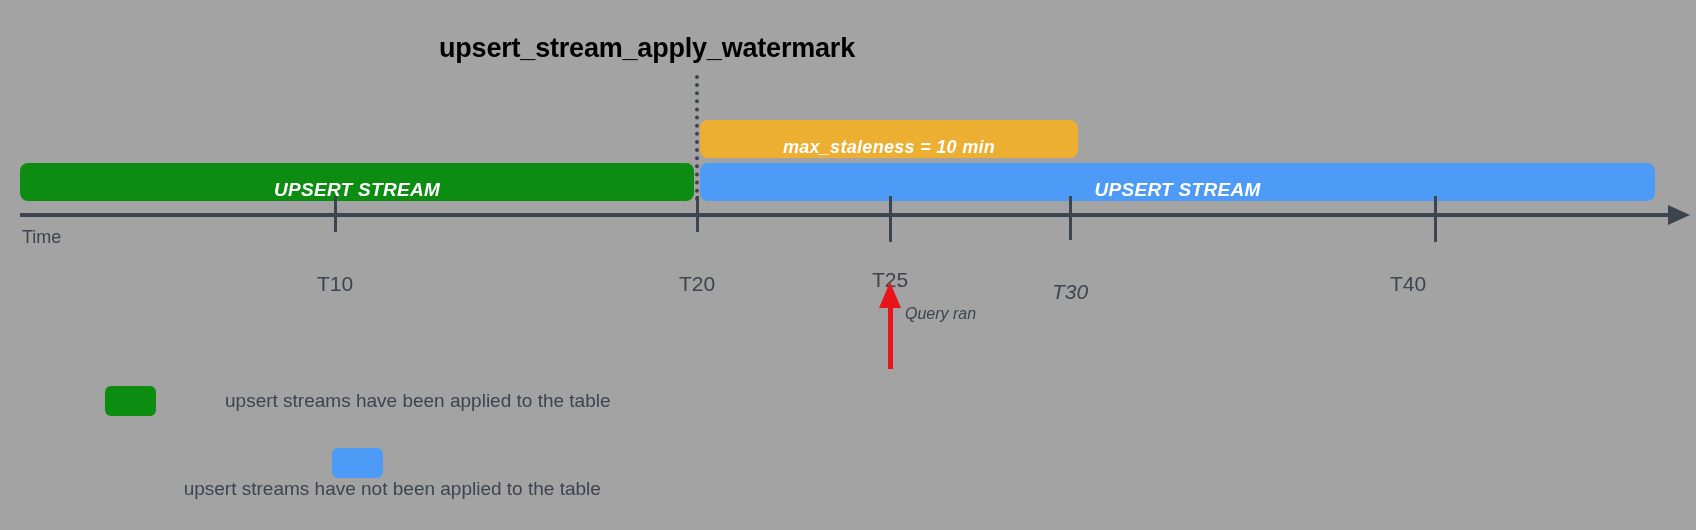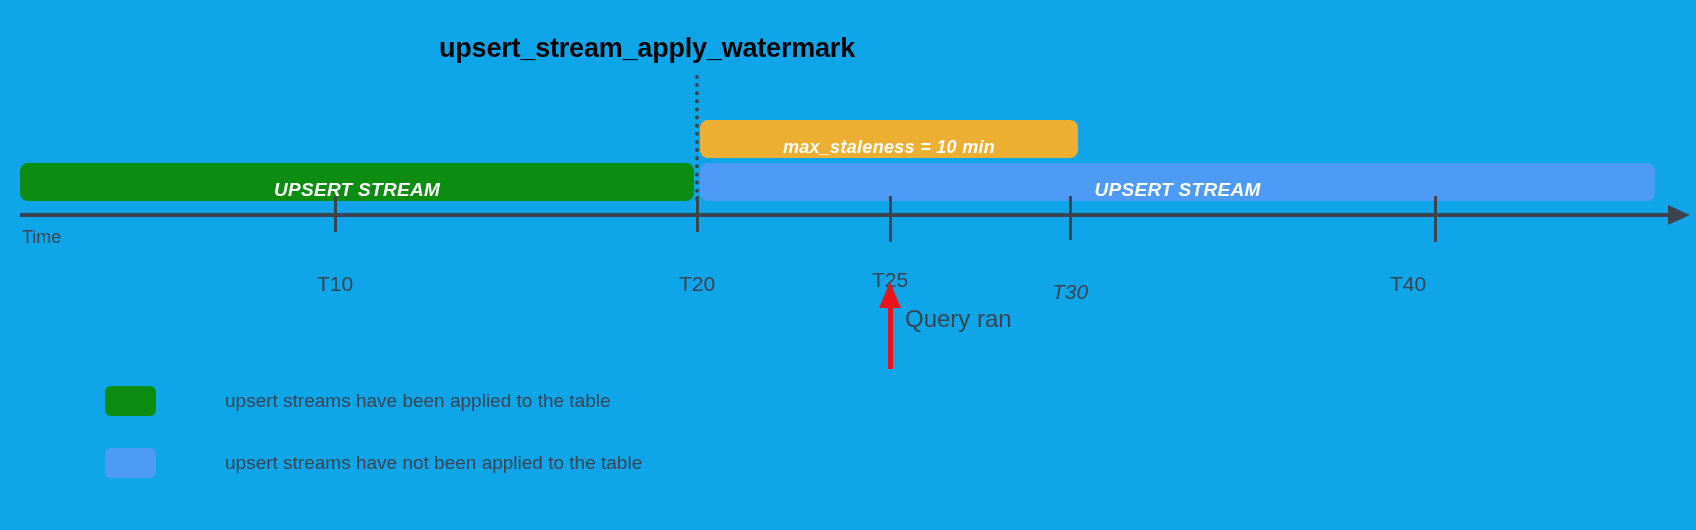--- a/index.html
+++ b/index.html
@@ -7,21 +7,21 @@
     padding: 0;
     background: #ffffff;
   }
   body {
     font-family: "Liberation Sans", sans-serif;
   }
   #canvas {
     position: relative;
     width: 1696px;
     height: 530px;
-    background: #0ea5e9;
+    background: #a3a3a3;
     overflow: hidden;
   }
   .abs { position: absolute; }
 
   
   #diagram-title {
     left: 0px;
     top: 33px;
     width: 1294px;
     text-align: center;
@@ -130,33 +130,34 @@
     top: 282px;
     width: 0;
     height: 0;
     border-left: 11px solid transparent;
     border-right: 11px solid transparent;
     border-bottom: 26px solid #e8141a;
   }
   #query-label {
     left: 905px;
     top: 305px;
-    font-size: 24px;
-    color: #3c4450;
-    white-space: nowrap;
+    font-size: 16px;
+    color: #3c4450;
+    white-space: nowrap;
+    font-style: italic;
   }
 
   
   .legend-row {
     display: flex;
     align-items: center;
     margin-left: 32px;
   }
   #legend { left: 73px; top: 386px; }
-  .legend-row + .legend-row { margin-top: 32px; }
+  .legend-row + .legend-row { margin-top: 32px; flex-direction: column; }
   .legend-swatch {
     width: 51px;
     height: 30px;
     border-radius: 6px;
     flex: none;
   }
   .legend-text {
     margin-left: 69px;
     font-size: 19px;
     color: #3c4450;

